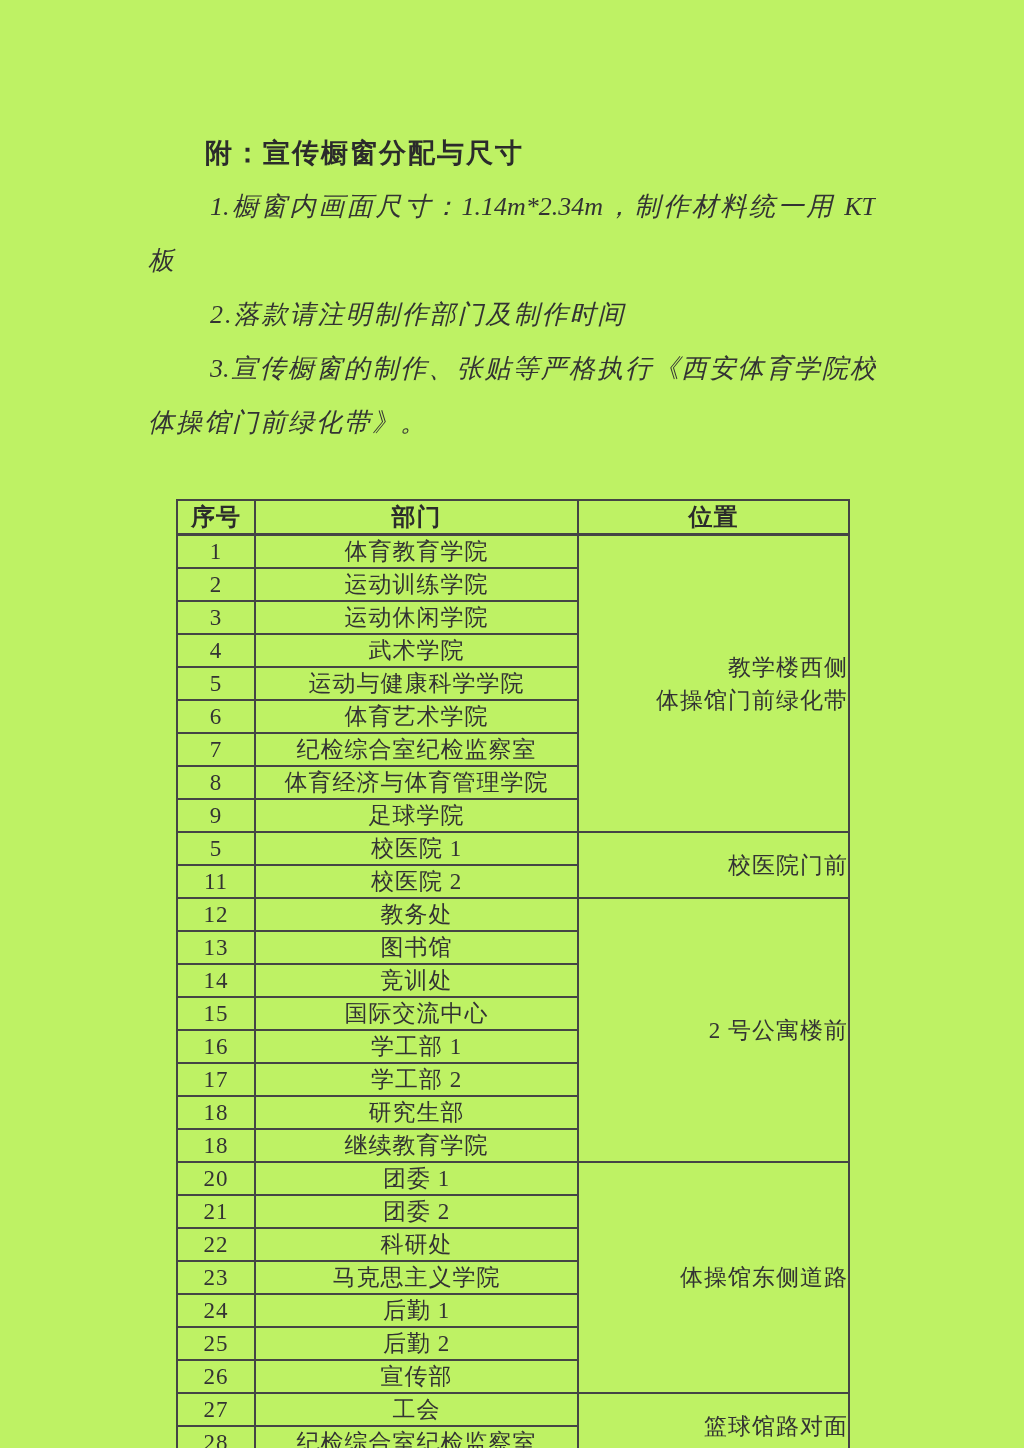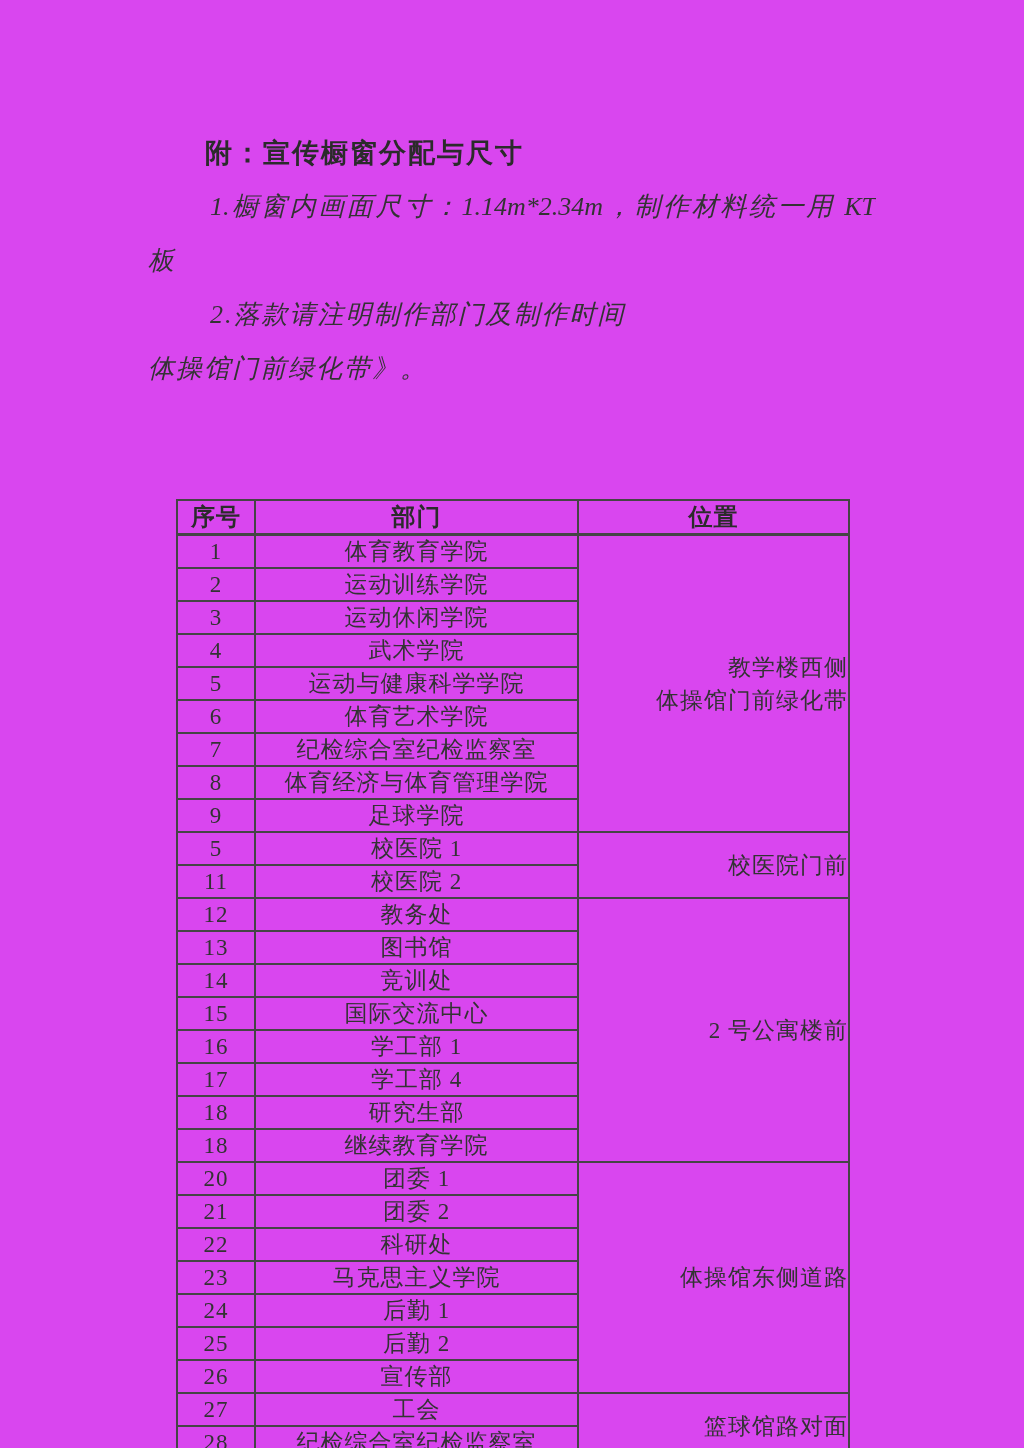--- a/index.html
+++ b/index.html
@@ -12,21 +12,21 @@
     background: #ffffff;
     font-family: "Liberation Serif", "DejaVu Serif", serif;
     color: #333333;
     position: relative;
     overflow: hidden;
   }
   .page {
     position: absolute;
     left: 0; top: 0;
     width: 1024px; height: 1448px;
-    background: #d946ef;
+    background: #bef264;
   }
   .content {
     position: absolute;
     left: 148px;
     top: 126px;
     width: 728px;
   }
   .doc-title {
     height: 54px;
     line-height: 54px;
@@ -95,20 +95,21 @@
 <body>
 
 <div class="page">
 
   <div class="content">
     <div class="doc-title">附：宣传橱窗分配与尺寸</div>
     <div id="body-paragraphs">
         <div class="line indent stretch">1.橱窗内画面尺寸：1.14m*2.34m，制作材料统一用 KT</div>
         <div class="line">板</div>
         <div class="line indent">2.落款请注明制作部门及制作时间</div>
+        <div class="line indent stretch">3.宣传橱窗的制作、张贴等严格执行《西安体育学院校</div>
         <div class="line">体操馆门前绿化带》。</div>
       </div>
   </div>
 
   <table class="wintable">
     <colgroup>
       <col class="c-no">
       <col class="c-dept">
       <col class="c-loc">
     </colgroup>
@@ -189,21 +190,21 @@
         <tr>
           <td>15</td>
           <td>国际交流中心</td>
         </tr>
         <tr>
           <td>16</td>
           <td>学工部 1</td>
         </tr>
         <tr>
           <td>17</td>
-          <td>学工部 4</td>
+          <td>学工部 2</td>
         </tr>
         <tr>
           <td>18</td>
           <td>研究生部</td>
         </tr>
         <tr>
           <td>18</td>
           <td>继续教育学院</td>
         </tr>
         <tr>

